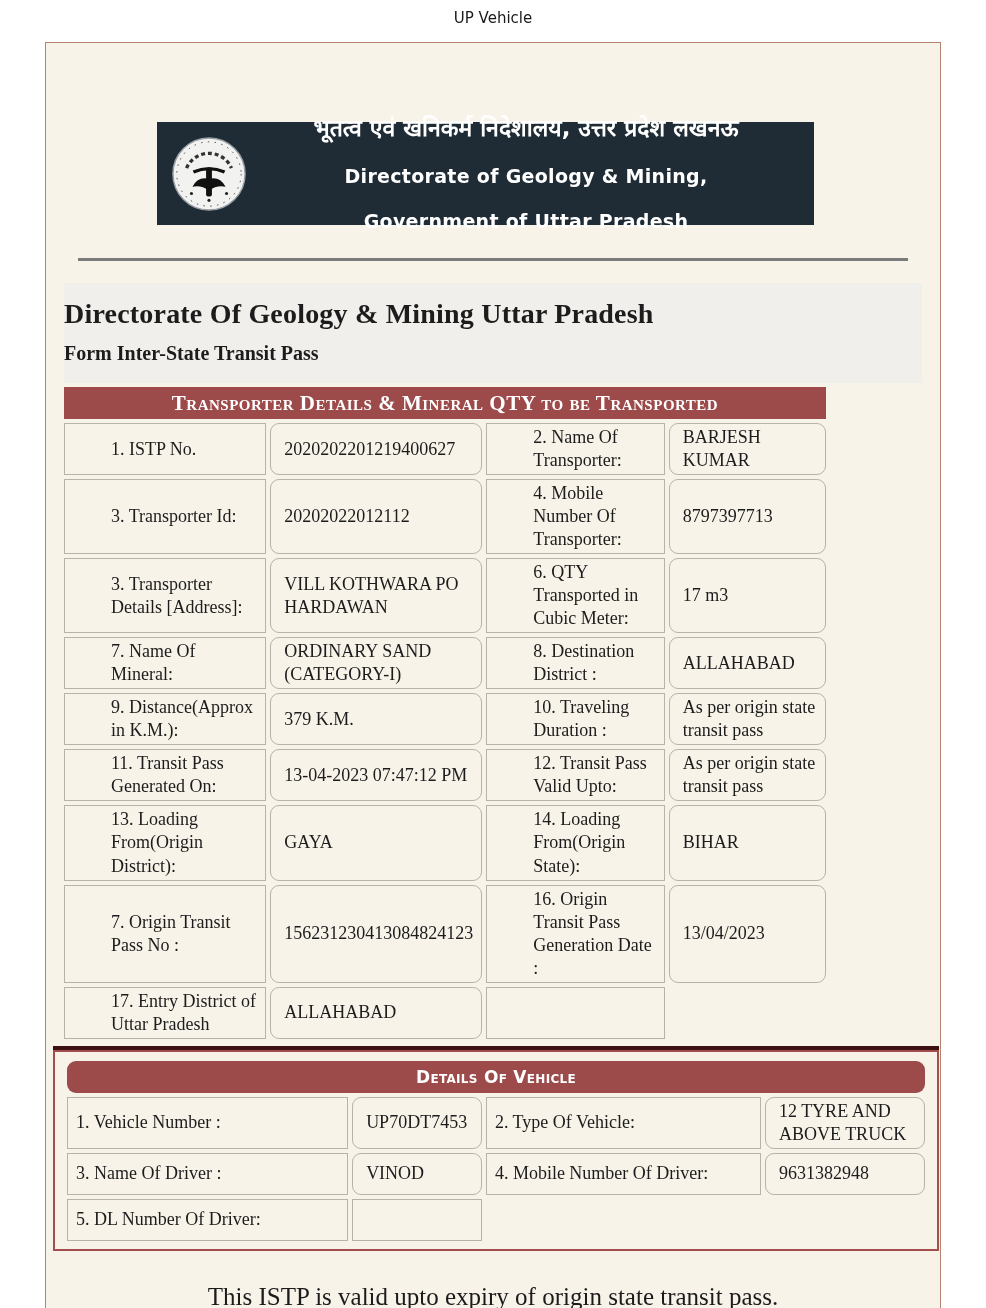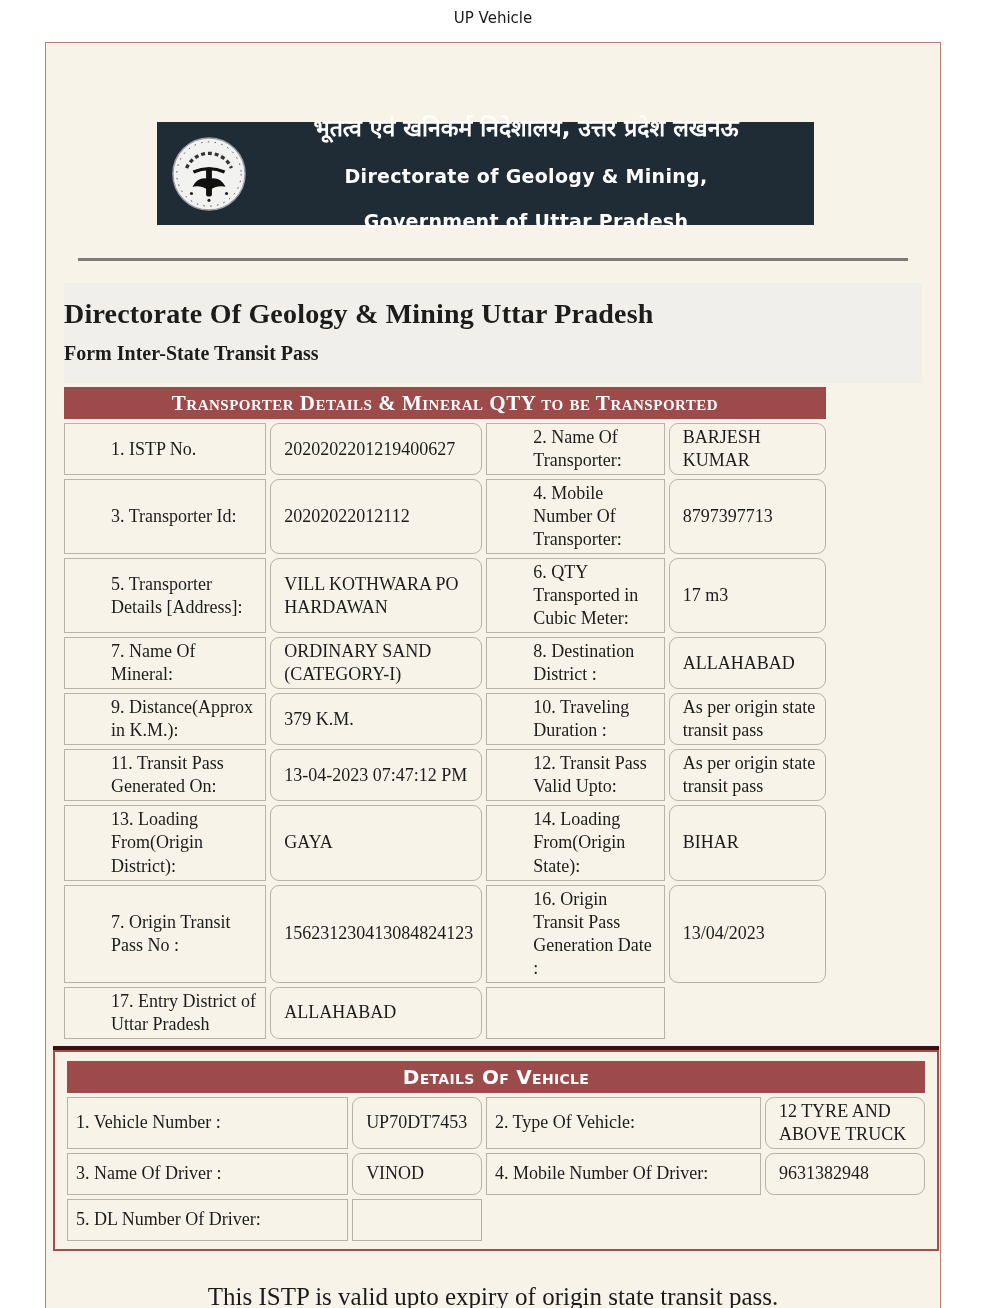--- a/index.html
+++ b/index.html
@@ -84,21 +84,21 @@
   .bar {
     height: 32px;
     line-height: 32px;
     background: #9c4a4a;
     color: #ffffff;
     text-align: center;
     font-variant: small-caps;
     font-weight: 700;
   }
   .serif-bar { font-family: "Liberation Serif", serif; font-size: 21px; letter-spacing: 0.5px; }
-  .sans-bar  { font-family: "DejaVu Sans", sans-serif; font-size: 20px; letter-spacing: 0.3px; }
+  .sans-bar  { font-family: "DejaVu Sans", sans-serif; font-size: 17px; letter-spacing: 0.3px; border-radius: 9px; }
   
   .section-transporter { margin: 4px 0 0 18px; width: 762px; }
   .data-table {
     width: 100%;
     border-collapse: separate;
     border-spacing: 4px;
     margin-left: -4px;
     width: calc(100% + 8px);
   }
   .data-table td {
@@ -182,21 +182,21 @@
               <td class="label">2. Name Of Transporter:</td>
               <td class="value">BARJESH KUMAR</td>
             </tr>
             <tr>
               <td class="label">3. Transporter Id:</td>
               <td class="value">20202022012112</td>
               <td class="label">4. Mobile Number Of Transporter:</td>
               <td class="value">8797397713</td>
             </tr>
             <tr>
-              <td class="label">5. Transporter Details [Address]:</td>
+              <td class="label">3. Transporter Details [Address]:</td>
               <td class="value">VILL KOTHWARA PO HARDAWAN</td>
               <td class="label">6. QTY Transported in Cubic Meter:</td>
               <td class="value">17 m3</td>
             </tr>
             <tr>
               <td class="label">7. Name Of Mineral:</td>
               <td class="value">ORDINARY SAND (CATEGORY-I)</td>
               <td class="label">8. Destination District :</td>
               <td class="value">ALLAHABAD</td>
             </tr>

